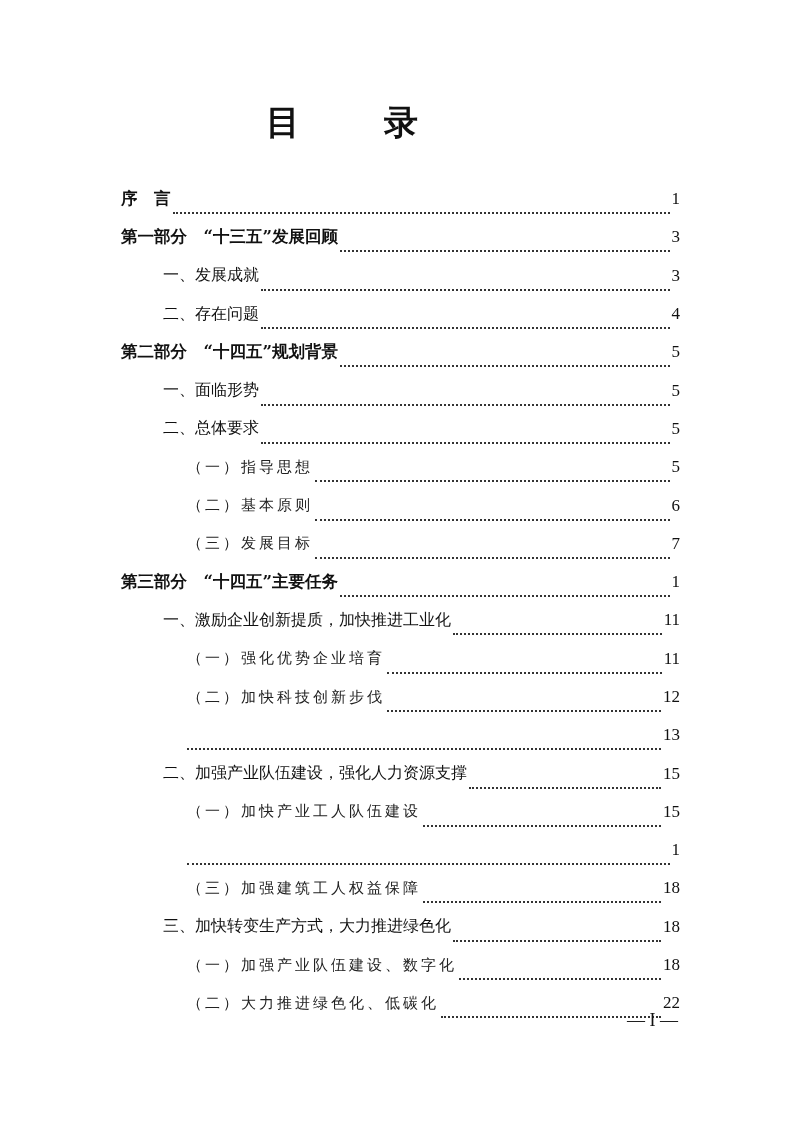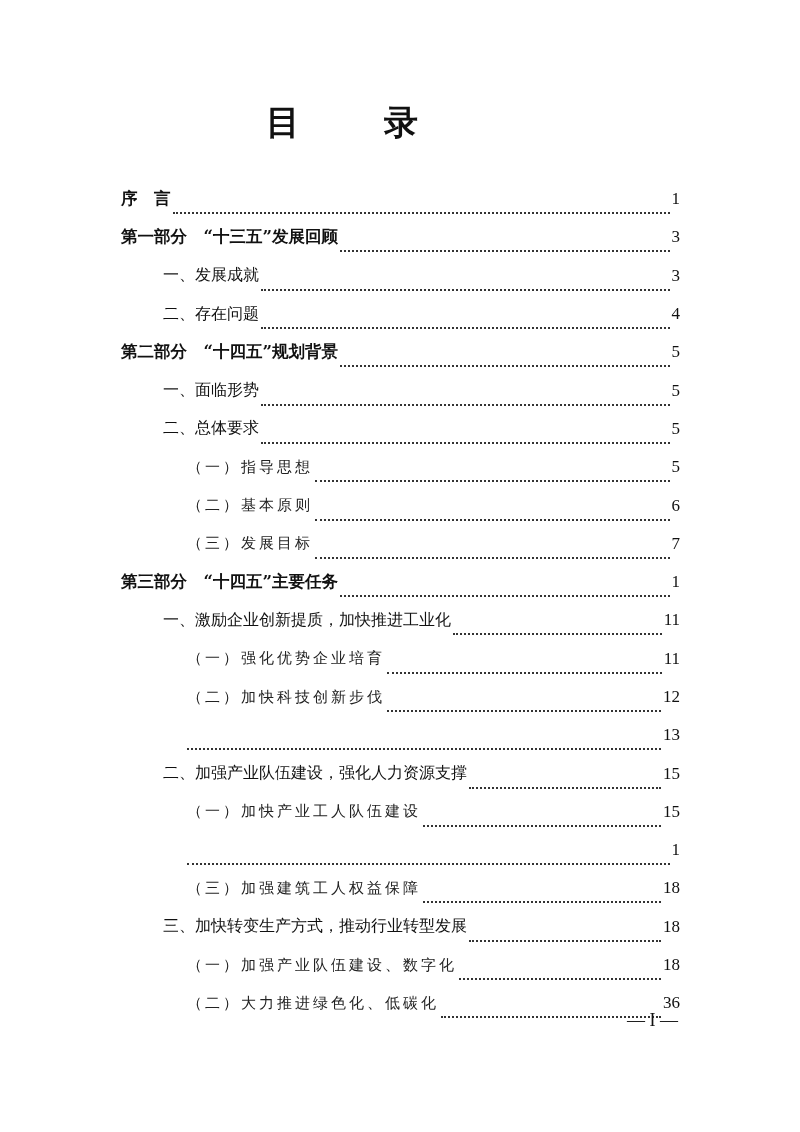--- a/index.html
+++ b/index.html
@@ -122,29 +122,29 @@
   <div class="toc-row lvl-2">
       <span class="dots"></span>
       <span class="page">1</span>
     </div>
   <div class="toc-row lvl-2">
       <span class="label">（三）加强建筑工人权益保障</span>
       <span class="dots"></span>
       <span class="page">18</span>
     </div>
   <div class="toc-row lvl-1">
-      <span class="label">三、加快转变生产方式，推动行业转型发展</span>
+      <span class="label">三、加快转变生产方式，大力推进绿色化</span>
       <span class="dots"></span>
       <span class="page">18</span>
     </div>
   <div class="toc-row lvl-2">
       <span class="label">（一）加强产业队伍建设、数字化</span>
       <span class="dots"></span>
       <span class="page">18</span>
     </div>
   <div class="toc-row lvl-2">
       <span class="label">（二）大力推进绿色化、低碳化</span>
       <span class="dots"></span>
-      <span class="page">36</span>
+      <span class="page">22</span>
     </div>
 </div>
 
 <div class="footer">— I —</div>
 
 </body></html>

